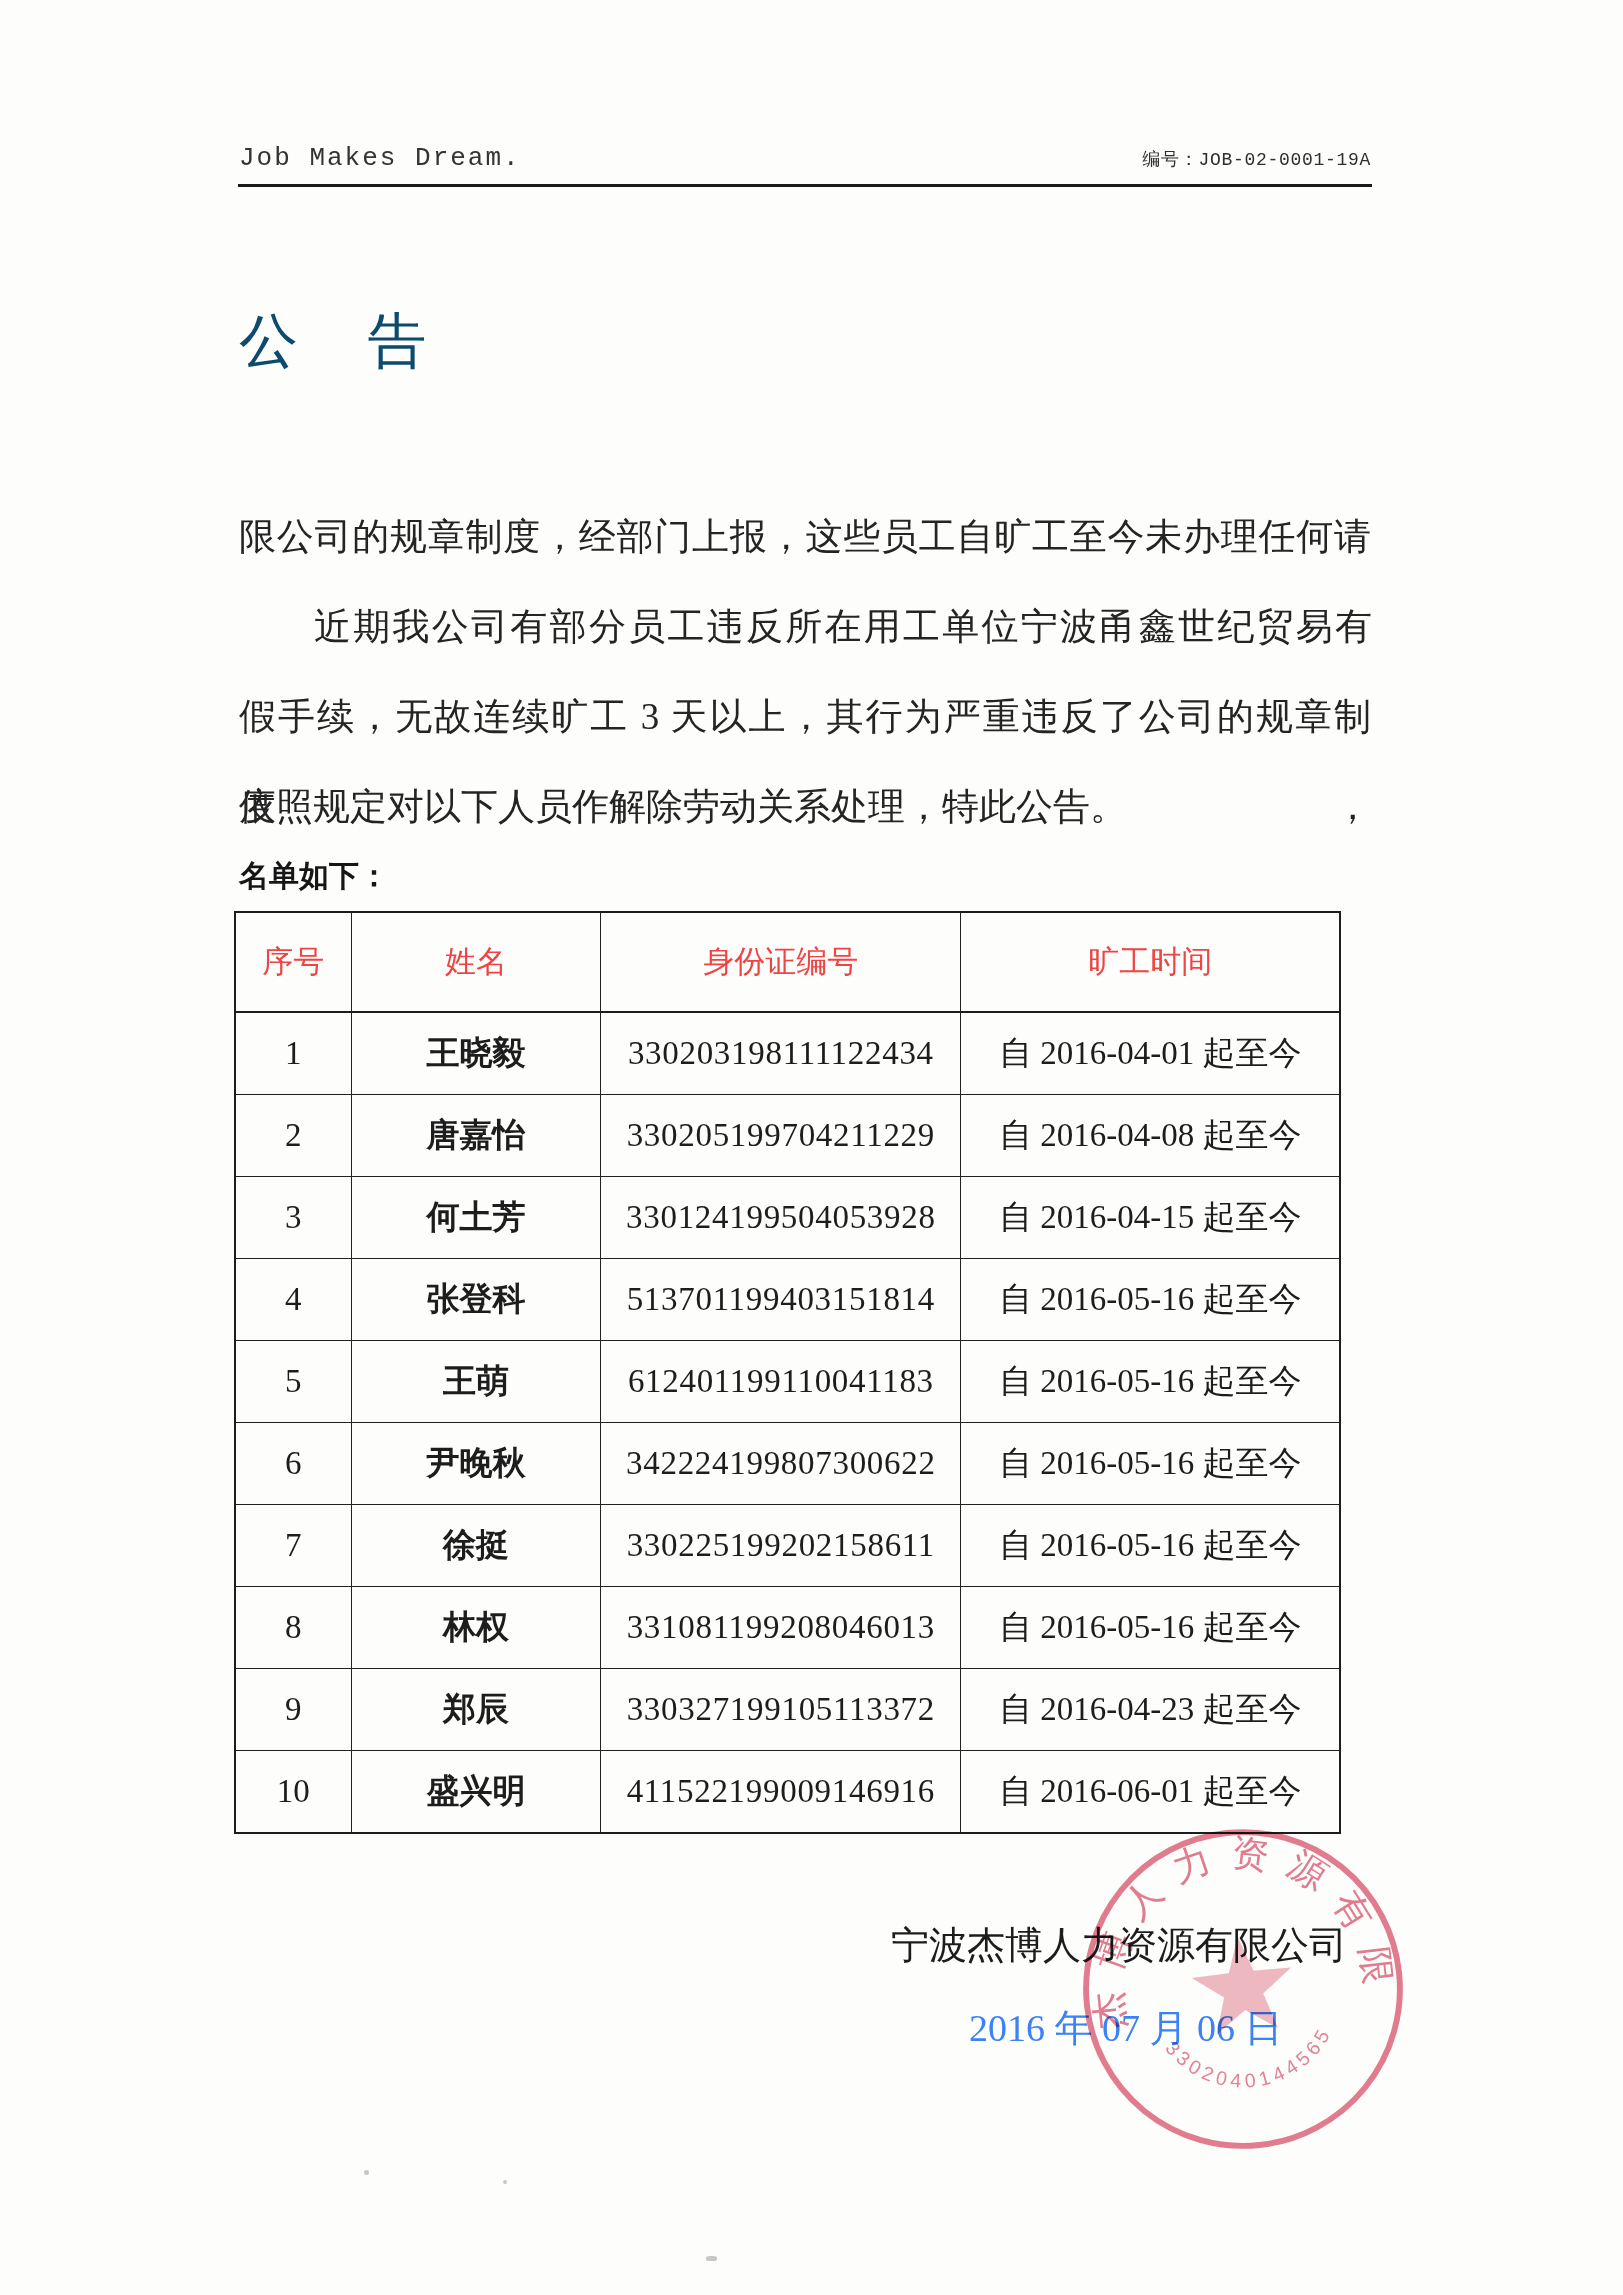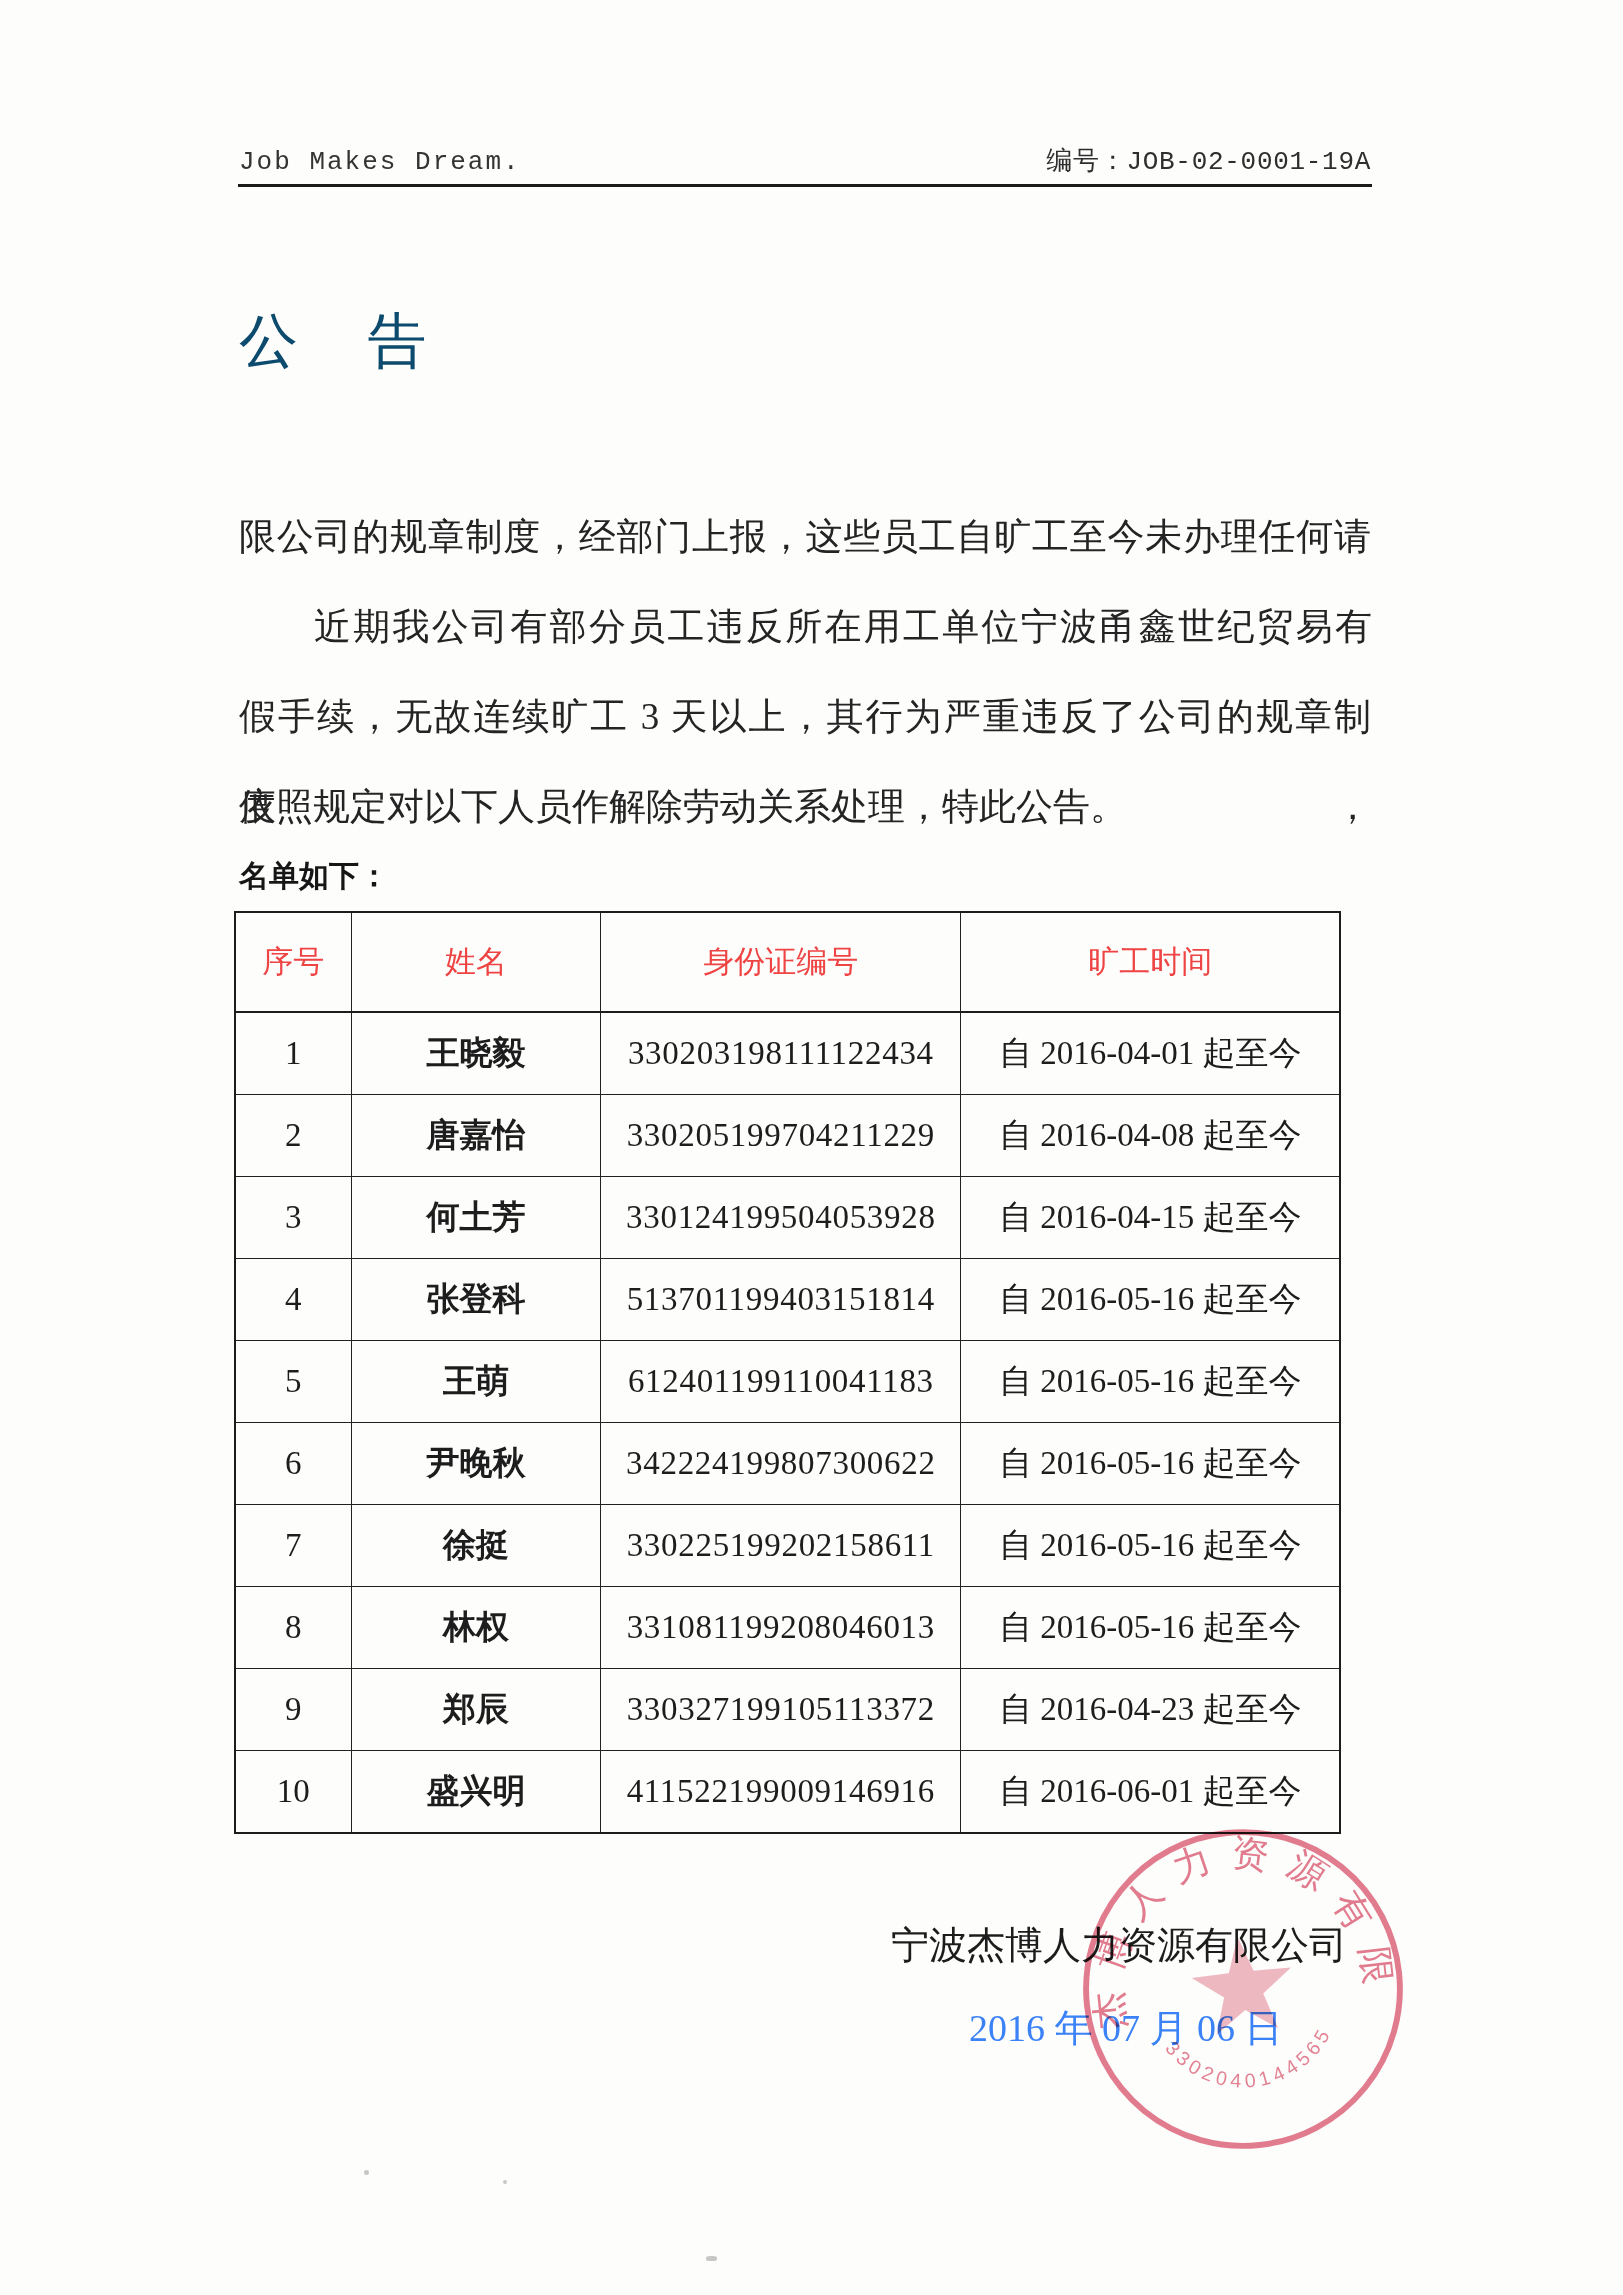--- a/index.html
+++ b/index.html
@@ -18,21 +18,21 @@
     position: absolute;
     top: 143px; left: 239px; width: 1132px;
     display: flex; justify-content: space-between; align-items: baseline;
   }
   .hdr-slogan {
     font-family: "Liberation Mono", "DejaVu Sans Mono", monospace;
     font-size: 26px; letter-spacing: 2px; color: #343434;
   }
   .hdr-docno {
     font-family: "Liberation Mono", "DejaVu Sans Mono", monospace;
-    font-size: 26px; letter-spacing: 0.7px; color: #2e2e2e;
+    font-size: 18px; letter-spacing: 0.7px; color: #2e2e2e;
   }
   .hdr-rule {
     position: absolute;
     top: 184px; left: 238px; width: 1134px; height: 3.3px;
     background: #1a1a1a;
   }
 
   
   .doc-title {
     position: absolute;

